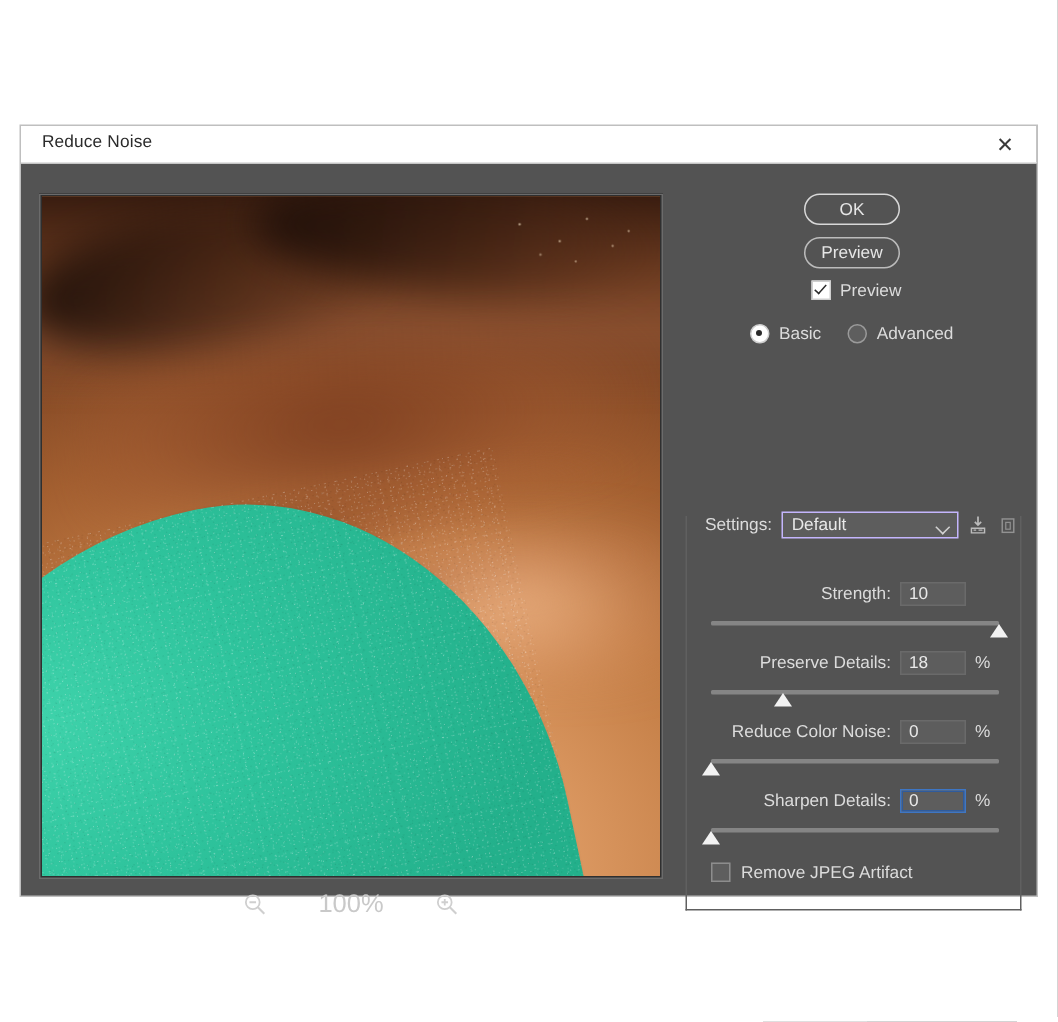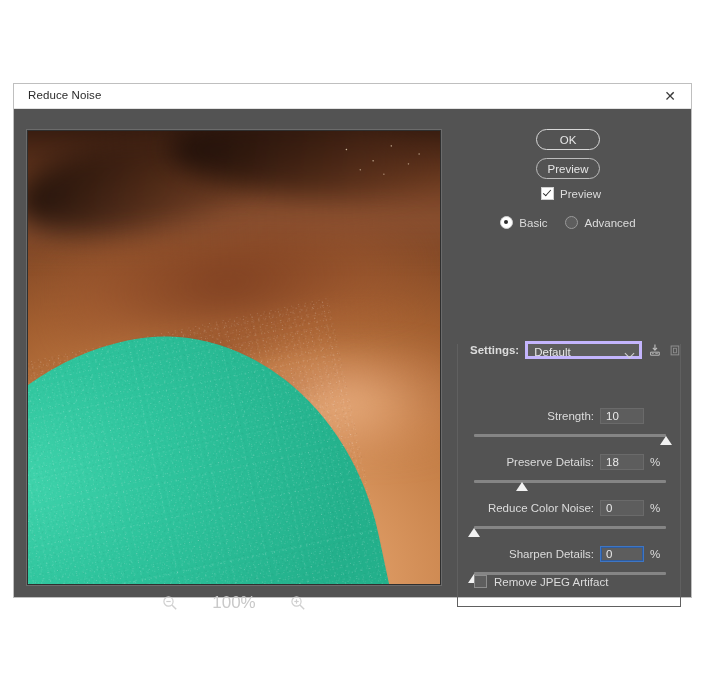--- a/index.html
+++ b/index.html
@@ -240,44 +240,44 @@
     border-top: none;
     pointer-events:none;
   }
 
   .settings-row {
     position:absolute; left:0; top:212px; width:228px;
     display:flex; align-items:center; gap:6px;
     padding-left: 16px;
     box-sizing: border-box;
   }
-  .settings-label { font-size:11.5px; color:#dcdcdc; white-space:nowrap;font-weight:bold; }
+  .settings-label { font-size:11.5px; color:#dcdcdc; white-space:nowrap; }
   .select {
     position:relative;
     width:118px; height:18px;
     background:#5d5d5d;
-    border:3px solid #c4b5fd;
+    border:1px solid #c4b5fd;
     color:#e8e8e8;
     font-size:11.5px;
     line-height:16px;
     padding-left:6px;
     box-sizing:border-box;
     cursor:pointer;
   }
   .select .caret {
     position:absolute; right:6px; top:6px;
     width:6px; height:6px;
     border-left:1px solid #d2d2d2;
     border-bottom:1px solid #d2d2d2;
     transform: rotate(-45deg);
   }
   .icon-btn { width:14px; height:14px; cursor:pointer; opacity:.85; }
 
   
-  .slider-block { position:absolute; left:0; width:228px;margin-top:20px; }
+  .slider-block { position:absolute; left:0; width:228px; }
   .sl-head {
     display:flex; align-items:center; justify-content:flex-end;
     gap:6px; padding-right:22px;
     height:18px;
   }
   .sl-label { font-size:11.5px; color:#dcdcdc; white-space:nowrap; }
   .sl-field {
     width:44px; height:16px;
     background:#5d5d5d;
     color:#e9e9e9;

